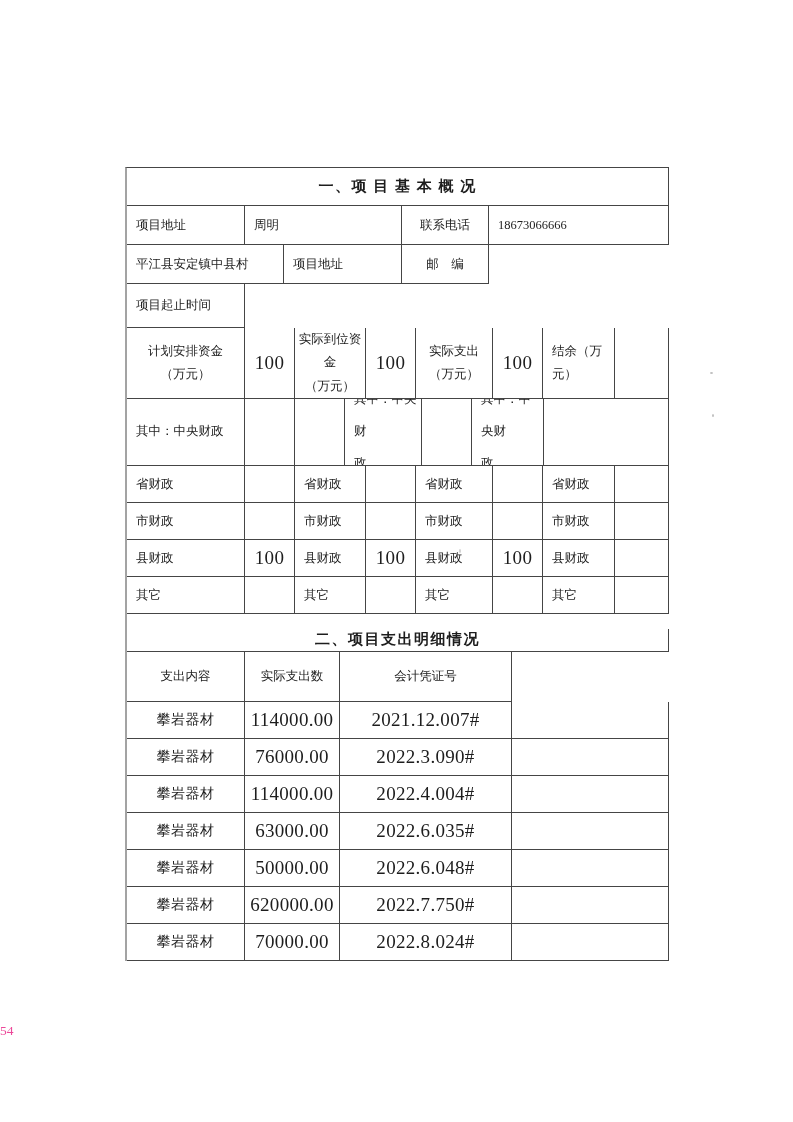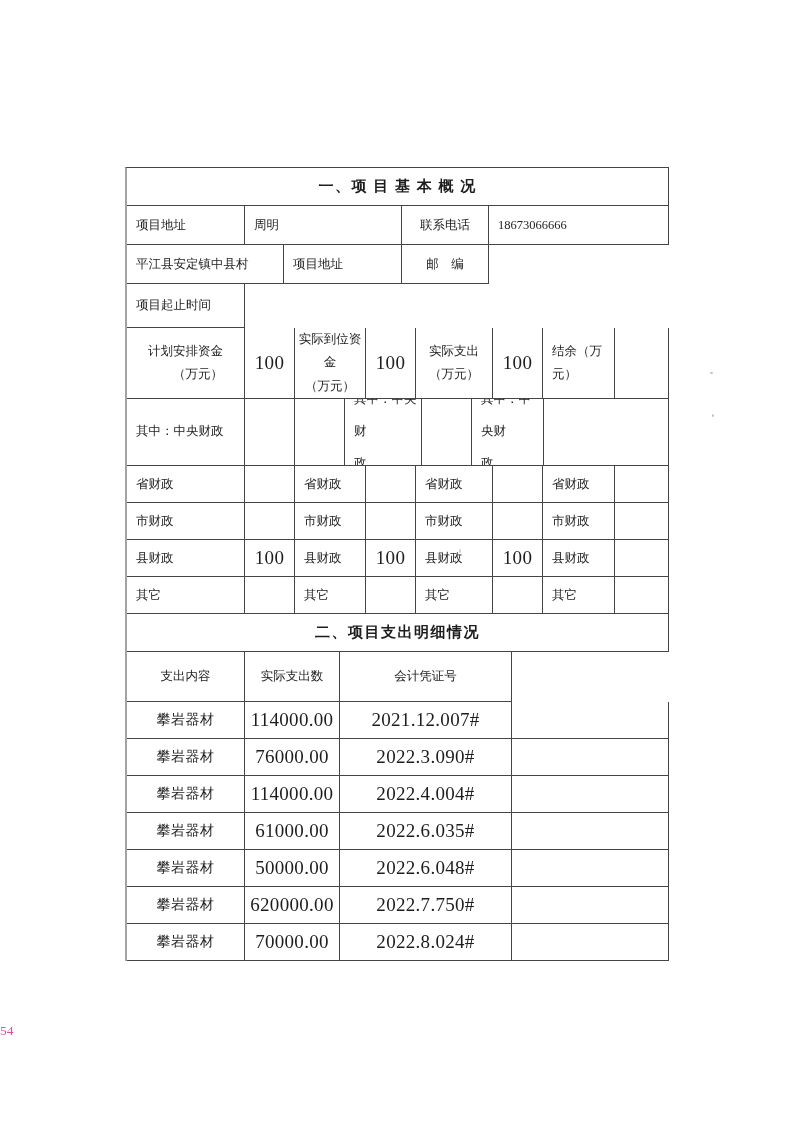--- a/index.html
+++ b/index.html
@@ -24,31 +24,31 @@
     justify-content:center;text-align:center;padding:0;
     font-weight:bold;font-size:15px;letter-spacing:1.5px;
   }
   
   .r-title1{height:38px;}
   .r-info{height:39px;}
   .r-duration{height:44px;}
   .r-fhead{height:71px;}
   .r-central{height:67px;}
   .r-f{height:37px;}
-  .r-title2{height:38px;}
+  .r-title2{height:38px;align-items:flex-end;}
   .r-ehead{height:50px;}
   .r-e{height:37px;}
   
   .ci1{width:118px;}
   .ci2{width:157px;}
   .ci3{width:87px;}
   .ci4{flex:1;}
   .c-dur{flex:1;justify-content:center;text-align:center;padding:0 170px 0 0;}
   
-  .cf1{width:118px;text-align:right;}
+  .cf1{width:118px;}
   .cf2{width:50px;}
   .cf3{width:71px;}
   .cf4{width:50px;}
   .cf5{width:77px;}
   .cf6{width:50px;}
   .cf7{width:72px;}
   .cf8{flex:1;}
   .r-fhead .cell{line-height:1.85;}
   .r-central .cell{line-height:2.55;}
   
@@ -186,21 +186,21 @@
         <div class="cell ce4 ctr"></div>
       </div>
       <div class="row r-e">
         <div class="cell ce1 ctr exp-name">攀岩器材</div>
         <div class="cell ce2 ctr num">114000.00</div>
         <div class="cell ce3 ctr num">2022.4.004#</div>
         <div class="cell ce4 ctr"></div>
       </div>
       <div class="row r-e">
         <div class="cell ce1 ctr exp-name">攀岩器材</div>
-        <div class="cell ce2 ctr num">61000.00</div>
+        <div class="cell ce2 ctr num">63000.00</div>
         <div class="cell ce3 ctr num">2022.6.035#</div>
         <div class="cell ce4 ctr"></div>
       </div>
       <div class="row r-e">
         <div class="cell ce1 ctr exp-name">攀岩器材</div>
         <div class="cell ce2 ctr num">50000.00</div>
         <div class="cell ce3 ctr num">2022.6.048#</div>
         <div class="cell ce4 ctr"></div>
       </div>
       <div class="row r-e">

